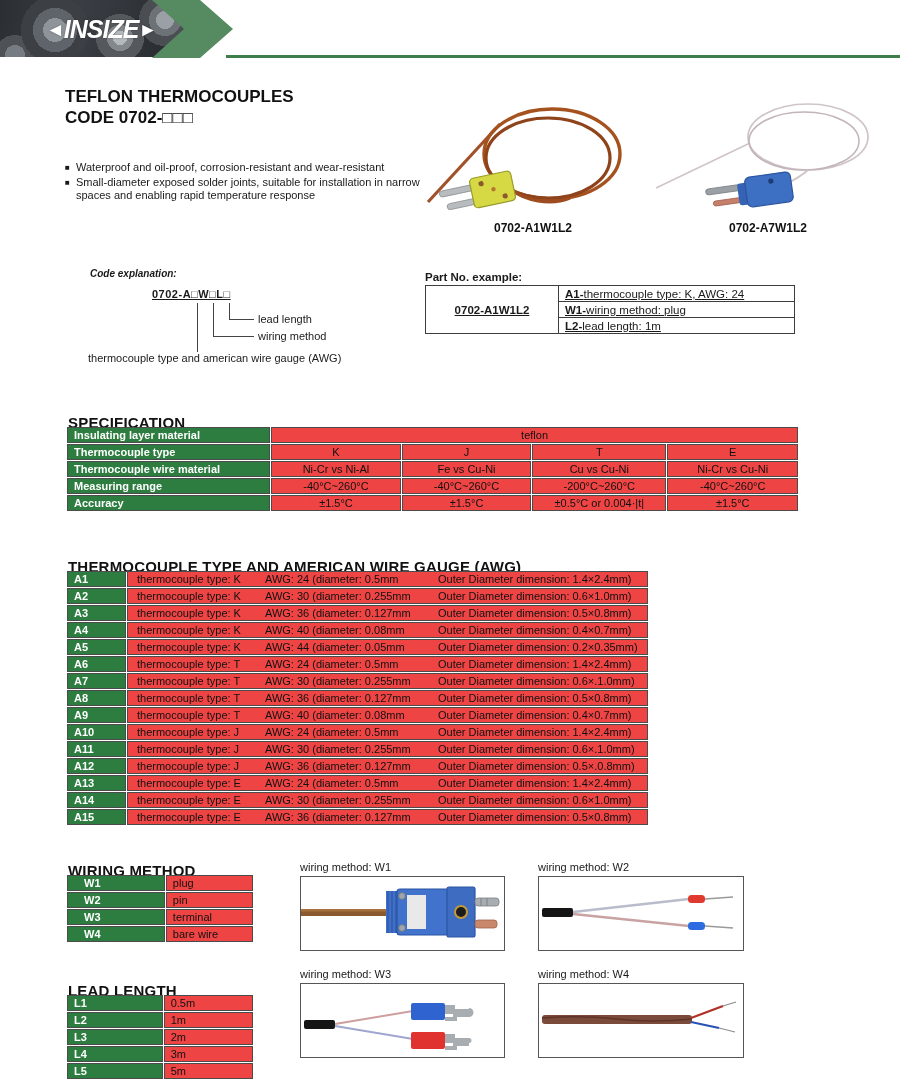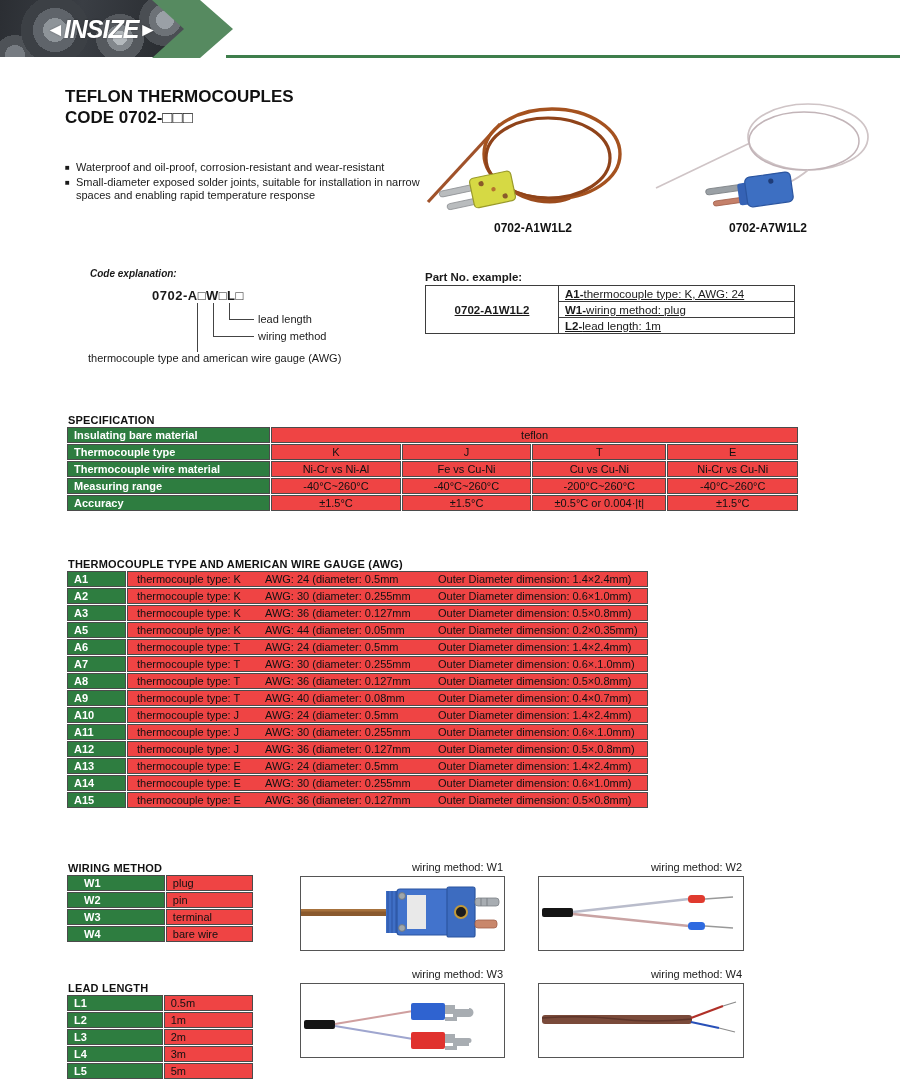--- a/index.html
+++ b/index.html
@@ -19,25 +19,25 @@
       font-size:25px;color:#fff;letter-spacing:-1px;white-space:nowrap;text-shadow:0 0 2px rgba(0,0,0,.4);}
   #insize-logo .logo-arrow{font-size:19px;font-style:normal;position:relative;top:-2px;}
   #header-line{position:absolute;left:226px;top:55px;width:674px;height:3px;}
 
   
   .h-title{position:absolute;left:65px;top:86px;font-size:17px;font-weight:bold;line-height:21px;color:#111;}
   .features{position:absolute;left:65px;top:161px;width:370px;font-size:11px;line-height:13.5px;}
   .feature-row{display:flex;margin-bottom:1px;}
   .feature-bullet{width:11px;flex:none;font-size:8px;line-height:13.5px;}
   .fig-label{position:absolute;font-size:12px;font-weight:bold;text-align:center;color:#111;}
-  .sec-heading{position:absolute;font-size:11px;font-weight:bold;color:#111;letter-spacing:.2px;}
+  .sec-heading{position:absolute;font-size:15px;font-weight:bold;color:#111;letter-spacing:.2px;}
 
   
   #code-expl-heading{position:absolute;left:90px;top:268px;font-size:10px;font-weight:bold;font-style:italic;}
-  #code-expl-code{position:absolute;left:152px;top:288px;font-size:13px;font-weight:bold;letter-spacing:.5px;}
+  #code-expl-code{position:absolute;left:152px;top:288px;font-size:11px;font-weight:bold;letter-spacing:.5px;text-decoration:underline;}
   .code-line{position:absolute;border-color:#444;}
   #code-line-a{left:197px;top:303px;height:49px;border-left:1px solid #444;}
   #code-line-w{left:213px;top:303px;height:33px;width:40px;border-left:1px solid #444;border-bottom:1px solid #444;}
   #code-line-l{left:229px;top:303px;height:16px;width:24px;border-left:1px solid #444;border-bottom:1px solid #444;}
   .code-lbl{position:absolute;font-size:11px;color:#1a1a1a;}
   #code-lbl-lead{left:258px;top:313px;}
   #code-lbl-wiring{left:258px;top:330px;}
   #code-lbl-type{left:88px;top:352px;}
 
   
@@ -65,21 +65,21 @@
   .awg-od{display:inline-block;}
 
   #wiring-table{position:absolute;left:66px;top:874px;width:188px;}
   #wiring-table td.gcell{width:88px;padding-left:16px;}
   #wiring-table td.dcell{width:80px;}
   #lead-table{position:absolute;left:66px;top:994px;width:188px;}
   #lead-table td.gcell{width:88px;}
   #lead-table td.dcell{width:80px;}
 
   
-  .wfig-label{position:absolute;font-size:11px;text-align:right;color:#1a1a1a;}
+  .wfig-label{position:absolute;font-size:11px;text-align:left;color:#1a1a1a;}
   .wfig-box{position:absolute;width:203px;height:73px;background:#fff;border:1.5px solid #555;}
   .wfig-box svg{display:block;}
 </style>
 </head>
 <body>
 
 <div id="page">
 
   <div id="header">
     <div id="header-photo"></div>
@@ -161,21 +161,21 @@
     <tr>
       <td><span class="pn-bold">L2-</span><span>lead length: 1m</span></td>
     </tr>
   </tbody>
     </table>
 
   <div class="sec-heading" style="left:68px;top:414px;">SPECIFICATION</div>
   <table id="spec-table" class="gtable">
     <tbody>
         <tr>
-      <td class="gcell">Insulating bare material</td>
+      <td class="gcell">Insulating layer material</td>
       <td class="dcell" colspan="4" style="text-align:center;">teflon</td>
     </tr>
     <tr>
       <td class="gcell">Thermocouple type</td>
       <td class="dcell" style="width:128px;">K</td>
       <td class="dcell" style="width:128px;">J</td>
       <td class="dcell" style="width:128px;">T</td>
       <td class="dcell" style="width:128px;">E</td>
     </tr>
     <tr>
@@ -209,20 +209,24 @@
           <td class="gcell">A1</td>
           <td class="dcell"><span class="awg-type">thermocouple type: K</span><span class="awg-awg">AWG: 24 (diameter: 0.5mm</span><span class="awg-od">Outer Diameter dimension: 1.4×2.4mm)</span></td>
         </tr>
     <tr>
           <td class="gcell">A2</td>
           <td class="dcell"><span class="awg-type">thermocouple type: K</span><span class="awg-awg">AWG: 30 (diameter: 0.255mm</span><span class="awg-od">Outer Diameter dimension: 0.6×1.0mm)</span></td>
         </tr>
     <tr>
           <td class="gcell">A3</td>
           <td class="dcell"><span class="awg-type">thermocouple type: K</span><span class="awg-awg">AWG: 36 (diameter: 0.127mm</span><span class="awg-od">Outer Diameter dimension: 0.5×0.8mm)</span></td>
+        </tr>
+    <tr>
+          <td class="gcell">A4</td>
+          <td class="dcell"><span class="awg-type">thermocouple type: K</span><span class="awg-awg">AWG: 40 (diameter: 0.08mm</span><span class="awg-od">Outer Diameter dimension: 0.4×0.7mm)</span></td>
         </tr>
     <tr>
           <td class="gcell">A5</td>
           <td class="dcell"><span class="awg-type">thermocouple type: K</span><span class="awg-awg">AWG: 44 (diameter: 0.05mm</span><span class="awg-od">Outer Diameter dimension: 0.2×0.35mm)</span></td>
         </tr>
     <tr>
           <td class="gcell">A6</td>
           <td class="dcell"><span class="awg-type">thermocouple type: T</span><span class="awg-awg">AWG: 24 (diameter: 0.5mm</span><span class="awg-od">Outer Diameter dimension: 1.4×2.4mm)</span></td>
         </tr>
     <tr>

